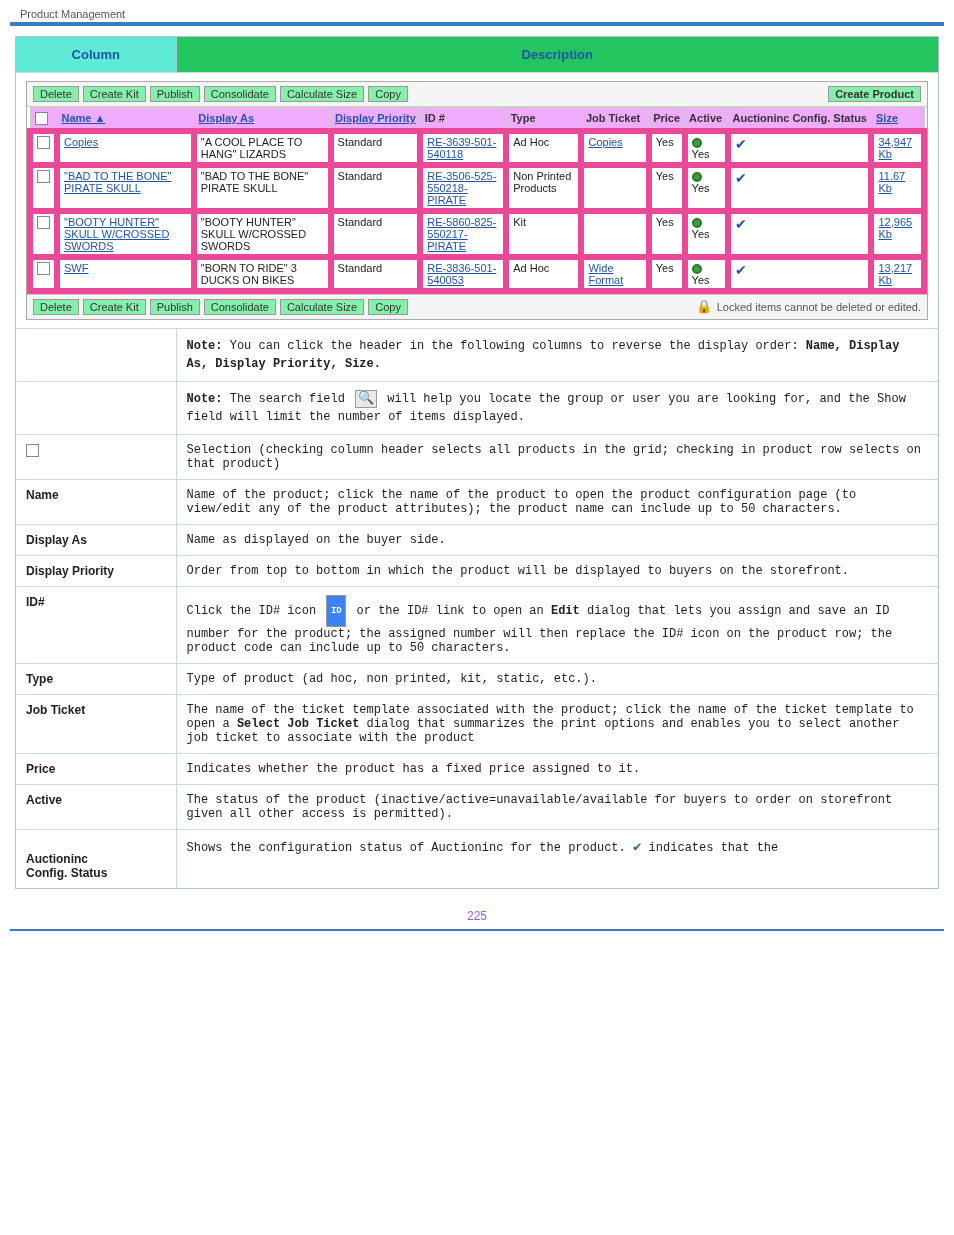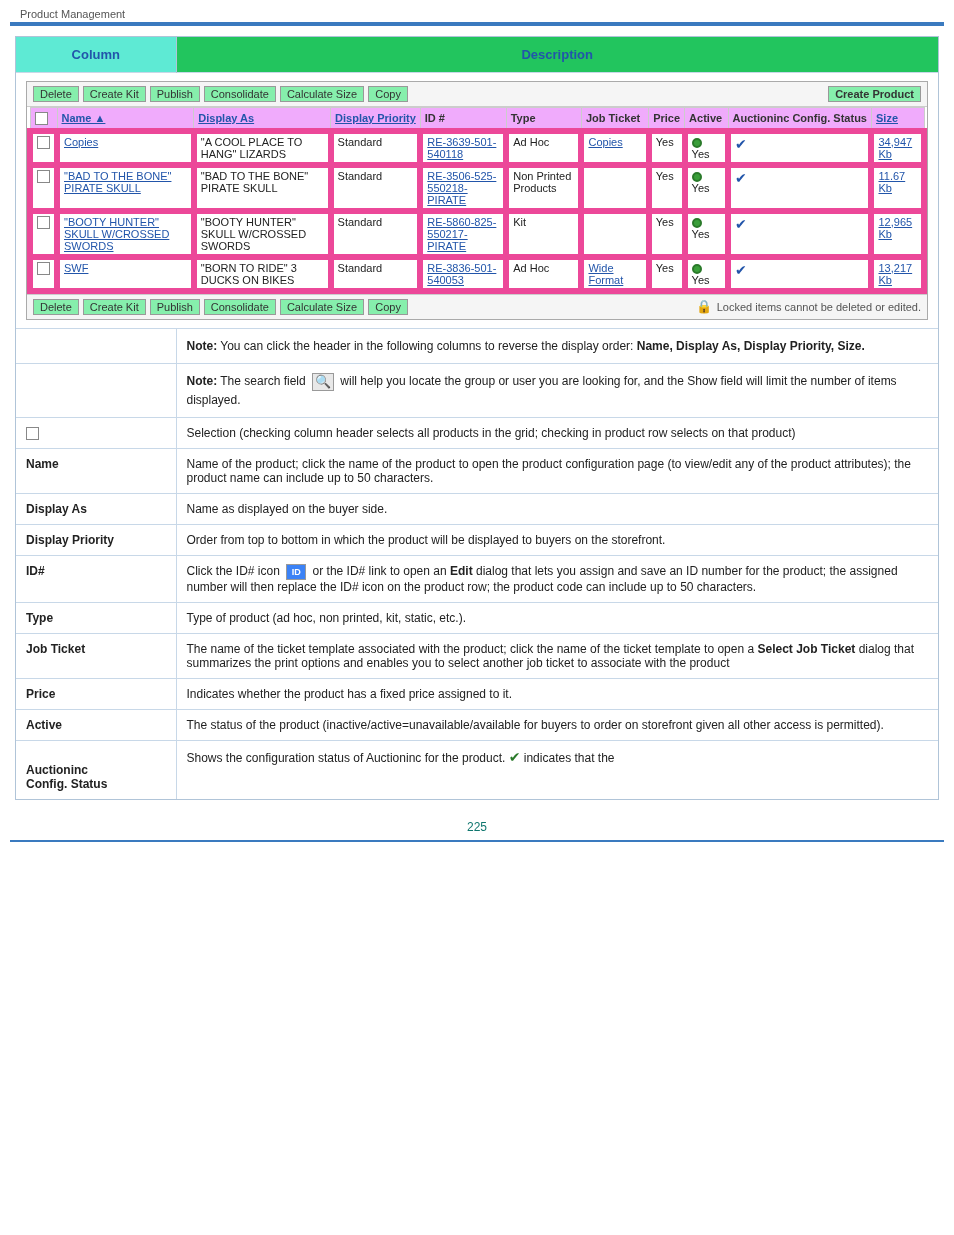--- a/index.html
+++ b/index.html
@@ -57,20 +57,21 @@
     .col-name-cell {
       border-right: 1px solid #c8d8e8;
       font-weight: bold;
       width: 160px;
       vertical-align: top;
       padding: 10px 14px;
     }
     .desc-cell {
       vertical-align: top;
       padding: 8px 12px;
+      font-family: Liberation Mono, monospace;
     }
 
     
     .grid-container {
       border: 1px solid #aaa;
       font-size: 11px;
     }
     .grid-toolbar {
       padding: 4px 6px;
       background: #f5f5f5;
@@ -161,34 +162,34 @@
       vertical-align: middle;
       margin: 0 3px;
     }
     .id-icon-box {
       display: inline-flex;
       align-items: center;
       justify-content: center;
       border: 1px solid #999;
       background: #3b82f6;
       width: 20px;
-      height: 16px;
+      height: 32px;
       font-size: 9px;
       vertical-align: middle;
       margin: 0 3px;
       color: #fff;
       font-weight: bold;
     }
     .auctioninc-check { color: #2a7a2a; font-size: 14px; }
 
     .page-num {
       text-align: center;
       font-size: 12px;
       padding: 10px 0 6px 0;
-      color: #0f766e;
+      color: #8b5cf6;
     }
     .bottom-line {
       height: 2px;
       background: #3a7abf;
       margin: 0 10px;
     }
   </style>
 </head>
 <body>
 

